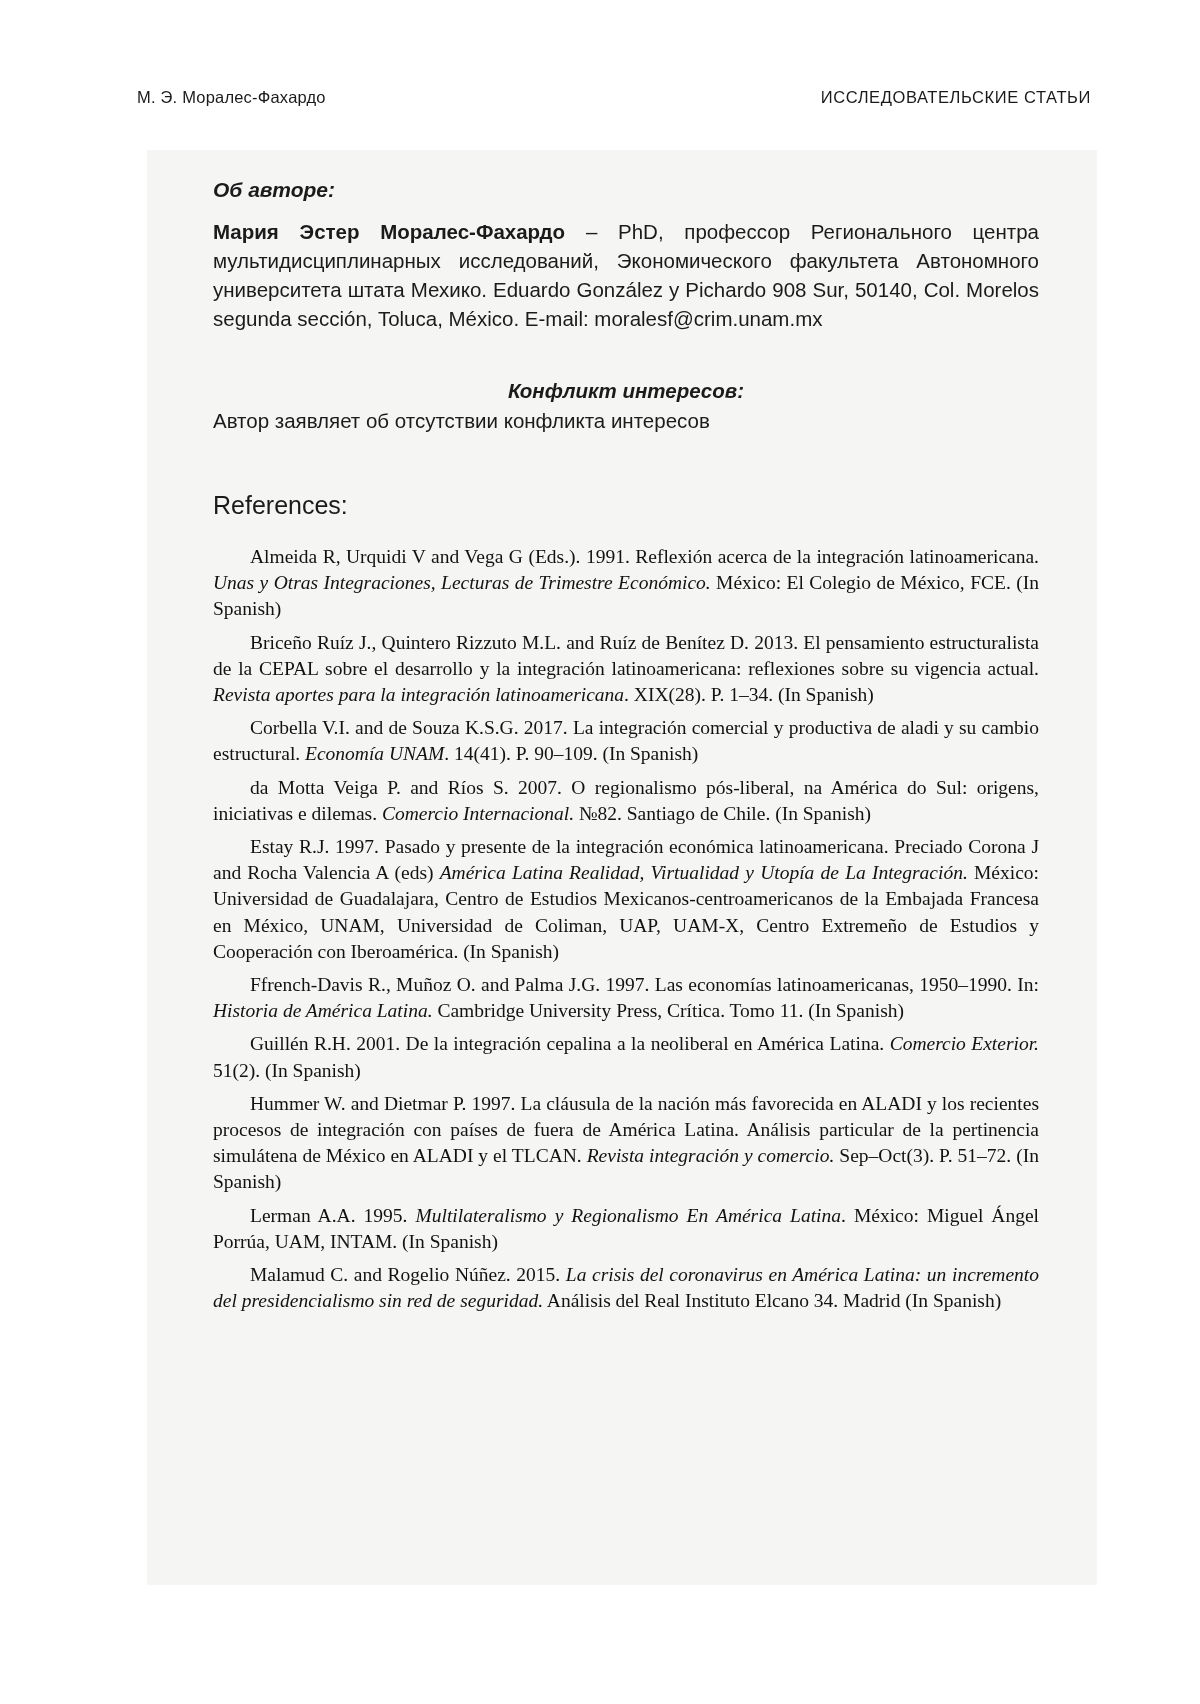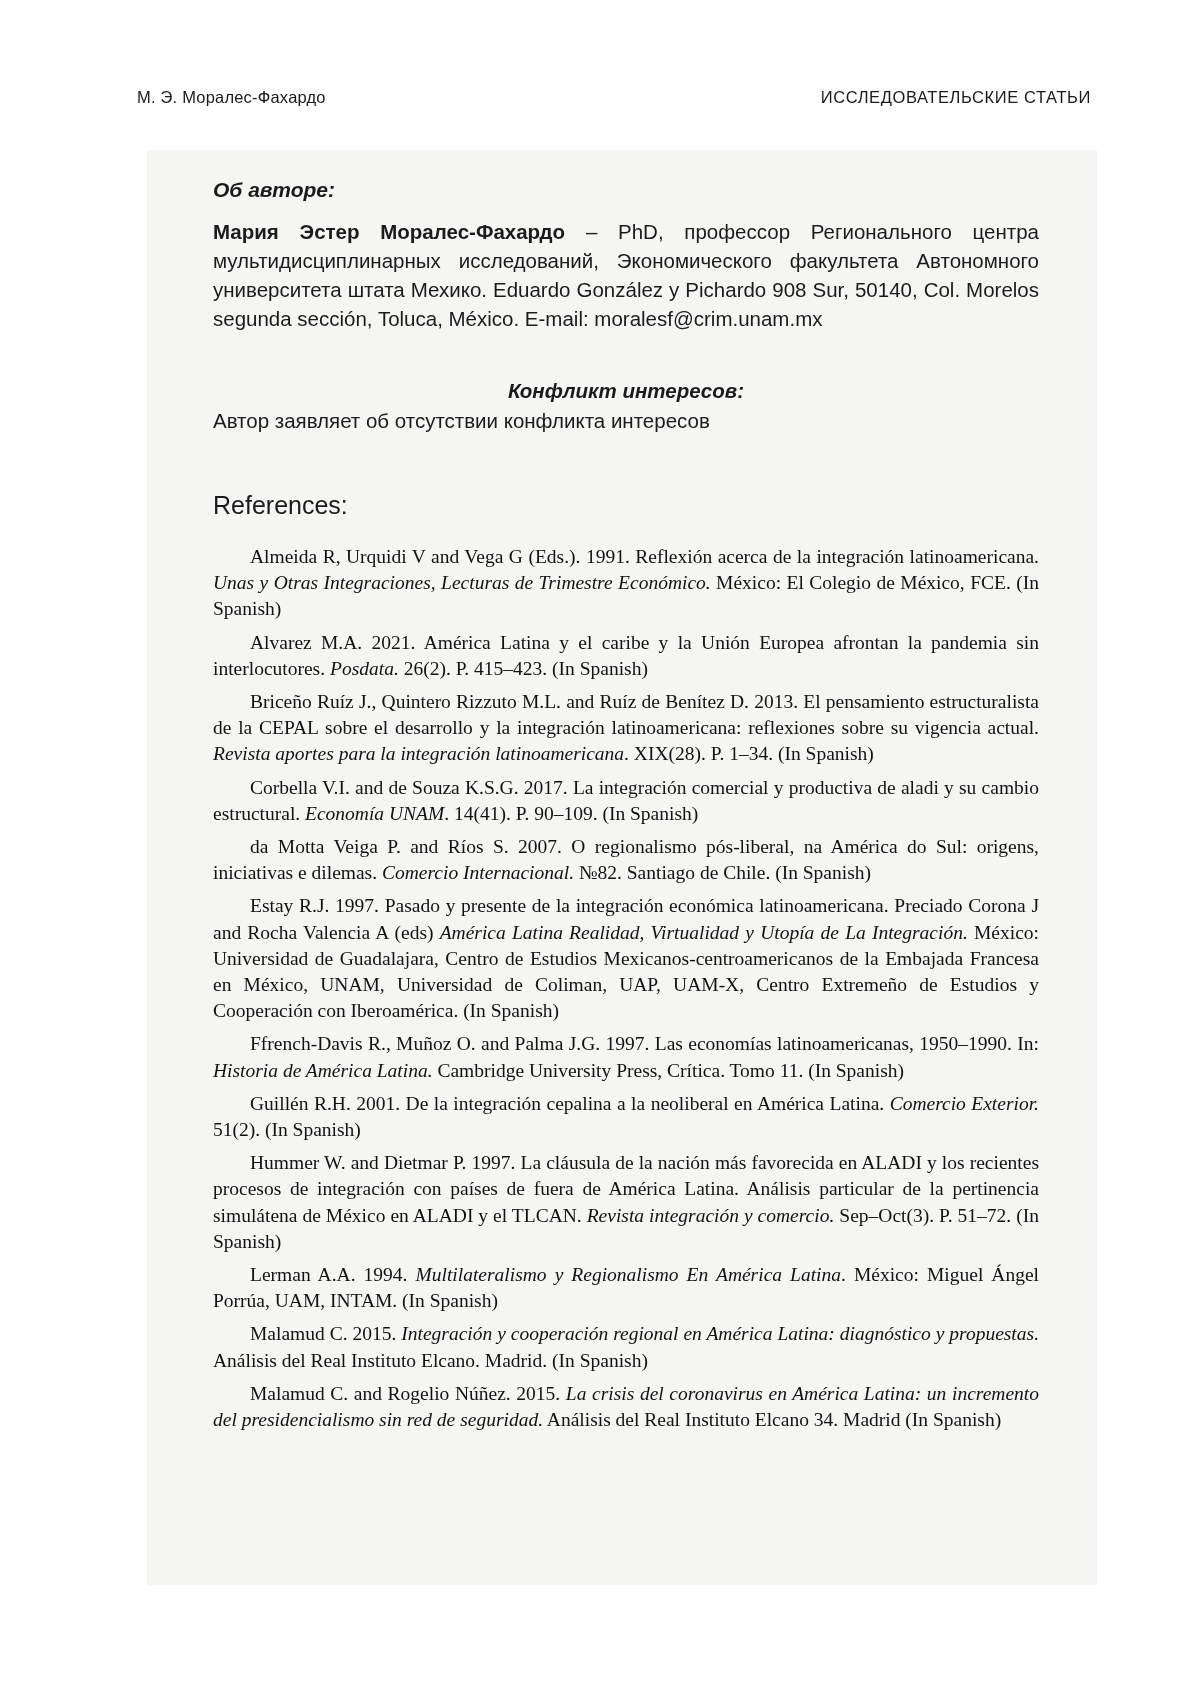--- a/index.html
+++ b/index.html
@@ -133,29 +133,27 @@
 
     <p class="about-text"><span class="author-name">Мария Эстер Моралес-Фахардо</span><span> – PhD, профессор Регионального центра мультидисциплинарных исследований, Экономического факультета Автономного университета штата Мехико. Eduardo González y Pichardo 908 Sur, 50140, Col. Morelos segunda sección, Toluca, México. E-mail: moralesf@crim.unam.mx</span></p>
 
     <p class="conflict-heading">Конфликт интересов:</p>
     <p class="conflict-text">Автор заявляет об отсутствии конфликта интересов</p>
 
     <p class="refs-heading">References:</p>
 
     <div class="refs-list">
         <p class="ref"><span>Almeida R, Urquidi V and Vega G (Eds.). 1991. Reflexión acerca de la integración latinoamericana. </span><i>Unas y Otras Integraciones, Lecturas de Trimestre Económico.</i><span> México: El Colegio de México, FCE. (In Spanish)</span></p>
-        <p class="ref"><span>Alvarez M.A. 2021. América Latina y el caribe y la Unión Europea afrontan la pandemia sin interlocutores. </span><i>Posdata.</i><span> 26(2). P. 415–423. (In Spanish)</span></p>
         <p class="ref"><span>Briceño Ruíz J., Quintero Rizzuto M.L. and Ruíz de Benítez D. 2013. El pensamiento estructuralista de la CEPAL sobre el desarrollo y la integración latinoamericana: reflexiones sobre su vigencia actual. </span><i>Revista aportes para la integración latinoamericana</i><span>. XIX(28). P. 1–34. (In Spanish)</span></p>
         <p class="ref"><span>Corbella V.I. and de Souza K.S.G. 2017. La integración comercial y productiva de aladi y su cambio estructural. </span><i>Economía UNAM</i><span>. 14(41). P. 90–109. (In Spanish)</span></p>
         <p class="ref"><span>da Motta Veiga P. and Ríos S. 2007. O regionalismo pós-liberal, na América do Sul: origens, iniciativas e dilemas. </span><i>Comercio Internacional.</i><span> №82. Santiago de Chile. (In Spanish)</span></p>
         <p class="ref"><span>Estay R.J. 1997. Pasado y presente de la integración económica latinoamericana. Preciado Corona J and Rocha Valencia A (eds) </span><i>América Latina Realidad, Virtualidad y Utopía de La Integración.</i><span> México: Universidad de Guadalajara, Centro de Estudios Mexicanos-centroamericanos de la Embajada Francesa en México, UNAM, Universidad de Coliman, UAP, UAM-X, Centro Extremeño de Estudios y Cooperación con Iberoamérica. (In Spanish)</span></p>
         <p class="ref"><span>Ffrench-Davis R., Muñoz O. and Palma J.G. 1997. Las economías latinoamericanas, 1950–1990. In: </span><i>Historia de América Latina.</i><span> Cambridge University Press, Crítica. Tomo 11. (In Spanish)</span></p>
         <p class="ref"><span>Guillén R.H. 2001. De la integración cepalina a la neoliberal en América Latina. </span><i>Comercio Exterior.</i><span> 51(2). (In Spanish)</span></p>
         <p class="ref"><span>Hummer W. and Dietmar P. 1997. La cláusula de la nación más favorecida en ALADI y los recientes procesos de integración con países de fuera de América Latina. Análisis particular de la pertinencia simulátena de México en ALADI y el TLCAN. </span><i>Revista integración y comercio.</i><span> Sep–Oct(3). P. 51–72. (In Spanish)</span></p>
-        <p class="ref"><span>Lerman A.A. 1994. </span><i>Multilateralismo y Regionalismo En América Latina</i><span>. México: Miguel Ángel Porrúa, UAM, INTAM. (In Spanish)</span></p>
-        <p class="ref"><span>Malamud C. 2015. </span><i>Integración y cooperación regional en América Latina: diagnóstico y propuestas.</i><span> Análisis del Real Instituto Elcano. Madrid. (In Spanish)</span></p>
+        <p class="ref"><span>Lerman A.A. 1995. </span><i>Multilateralismo y Regionalismo En América Latina</i><span>. México: Miguel Ángel Porrúa, UAM, INTAM. (In Spanish)</span></p>
         <p class="ref"><span>Malamud C. and Rogelio Núñez. 2015. </span><i>La crisis del coronavirus en América Latina: un incremento del presidencialismo sin red de seguridad.</i><span> Análisis del Real Instituto Elcano 34. Madrid (In Spanish)</span></p>
       </div>
 
   </div>
 
 
 </div>
 
 </body></html>

